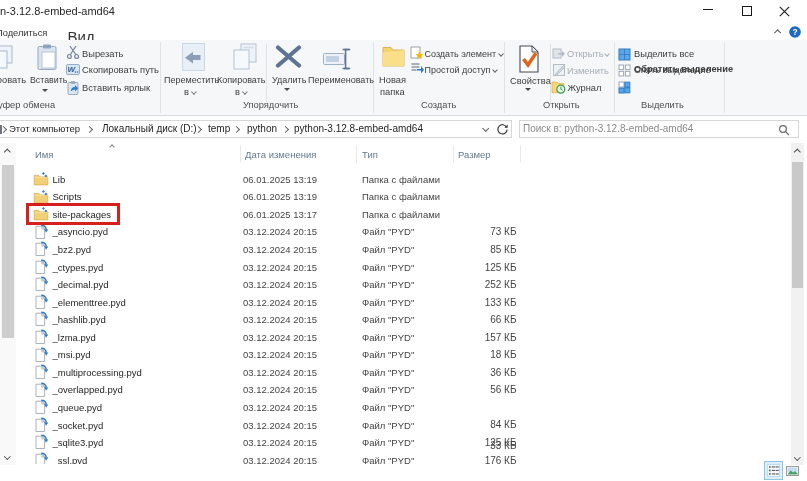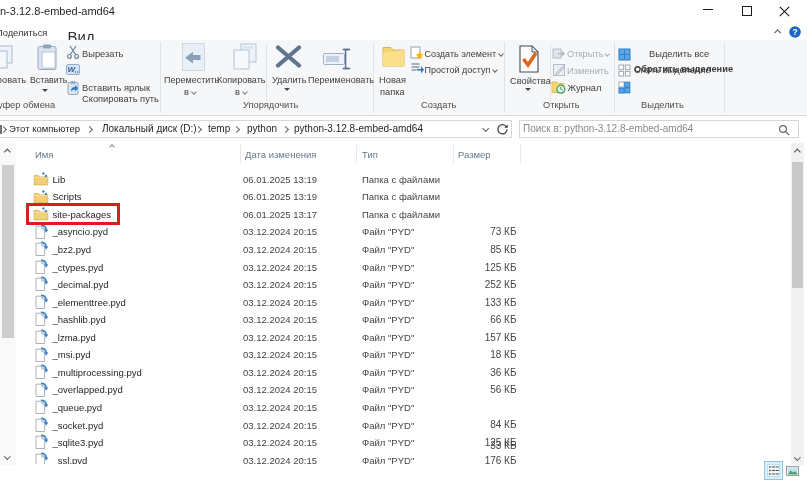--- a/index.html
+++ b/index.html
@@ -50,21 +50,21 @@
 <circle cx="3.4" cy="11.4" r="1.9" fill="none" stroke="#70819b" stroke-width="1.2"></circle>
 <circle cx="10.6" cy="11.4" r="1.9" fill="none" stroke="#70819b" stroke-width="1.2"></circle>
 </svg>
 <div class="t" style="left:82px;top:48.5px;">Вырезать</div>
 <svg class="a" style="left:66px;top:64px;" width="14" height="11" viewBox="0 0 14 11">
 <rect x="0.5" y="0.5" width="13" height="10" rx="1.5" fill="#d9e6f2" stroke="#93aecb"></rect>
 <text x="1.5" y="8" font-family="Liberation Sans" font-size="8" font-style="italic" font-weight="bold" fill="#2c5d9e">W</text>
 <circle cx="9.5" cy="8" r="0.7" fill="#2c5d9e"></circle>
     <circle cx="11.7" cy="8" r="0.7" fill="#2c5d9e"></circle>
 </svg>
-<div class="t" style="left:82px;top:65.3px;margin-top:29px;">Скопировать путь</div>
+<div class="t" style="left:82px;top:65.3px;">Скопировать путь</div>
 <svg class="a" style="left:67px;top:81px;" width="12" height="14" viewBox="0 0 12 14">
 <rect x="1" y="1.5" width="10" height="12" rx="1" fill="#dbe5f1" stroke="#97aac1"></rect>
 <rect x="3.7" y="0.3" width="4.6" height="2.4" rx="0.8" fill="#8fa3bb"></rect>
 <path d="M4 10 q0-4 4-4 l0-2 3.2 3.2 -3.2 3.2 0-2 q-3 0-3 1.6 z" fill="#2e7bc4"></path>
 </svg>
 <div class="t" style="left:82px;top:82.8px;">Вставить ярлык</div>
 <svg class="a" style="left:180px;top:43px;" width="25" height="28" viewBox="0 0 25 28">
 <rect x="2.5" y="0.5" width="22" height="27" fill="#e9eff6" stroke="#ccd7e4"></rect>
 <path d="M20.5 12 v5 h-7.5 v3.6 l-8-5.9 8-5.9 v3.2 z" fill="#8ba0b8"></path>
 </svg>
@@ -133,21 +133,21 @@
 <path d="M9.8 6.8 v2.4 l1.8 1" stroke="#3a9e5a" stroke-width="1" fill="none"></path>
 </svg>
 <div class="t" style="left:567.5px;top:82.5px;">Журнал</div>
 <svg class="a" style="left:618px;top:47.5px;" width="13" height="13" viewBox="0 0 13 13">
 <rect x="0.5" y="0.5" width="12" height="12" fill="#2e7bc4"></rect>
 <rect x="1.5" y="1.5" width="4.6" height="4.6" fill="#59a7e8"></rect>
     <rect x="6.9" y="1.5" width="4.6" height="4.6" fill="#59a7e8"></rect>
 <rect x="1.5" y="6.9" width="4.6" height="4.6" fill="#59a7e8"></rect>
     <rect x="6.9" y="6.9" width="4.6" height="4.6" fill="#59a7e8"></rect>
 </svg>
-<div class="t" style="left:634px;top:48.8px;margin-left:15px;">Выделить все</div>
+<div class="t" style="left:634px;top:48.8px;">Выделить все</div>
 <svg class="a" style="left:618px;top:64px;" width="13" height="13" viewBox="0 0 13 13">
 <rect x="1" y="1" width="4.6" height="4.6" fill="#fff" stroke="#9fa9b4"></rect>
     <rect x="7.4" y="1" width="4.6" height="4.6" fill="#fff" stroke="#9fa9b4"></rect>
 <rect x="1" y="7.4" width="4.6" height="4.6" fill="#fff" stroke="#9fa9b4"></rect>
     <rect x="7.4" y="7.4" width="4.6" height="4.6" fill="#fff" stroke="#9fa9b4"></rect>
 </svg>
 <div class="t" style="left:634px;top:64.8px;">Снять выделение</div>
 <svg class="a" style="left:618px;top:80.5px;" width="13" height="13" viewBox="0 0 13 13">
 <rect x="1" y="1" width="5" height="5" fill="#fff" stroke="#9fa9b4"></rect>
 <rect x="6.8" y="1.2" width="5" height="5" fill="#59a7e8" stroke="#2e7bc4"></rect>

